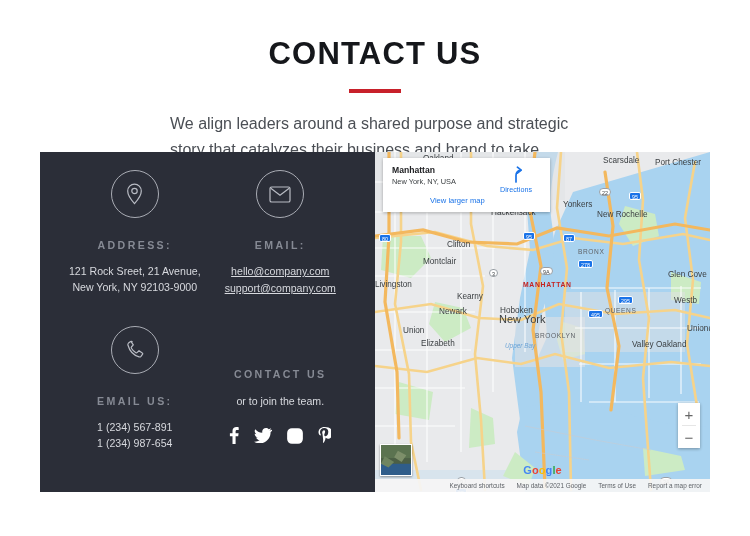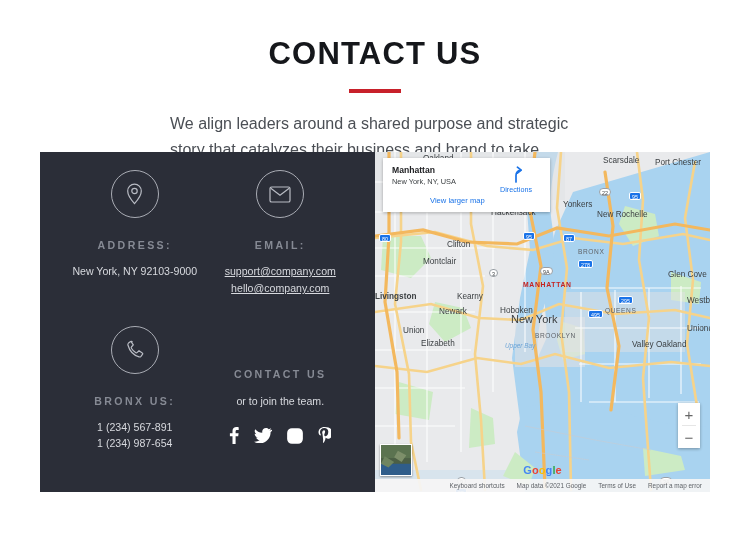--- a/index.html
+++ b/index.html
@@ -190,42 +190,43 @@
     <div class="info-panel">
 
       <div class="cell">
         <div class="icon-circle">
           <svg width="19" height="22" viewBox="0 0 19 22" fill="none" stroke="#b9bcc4" stroke-width="1.2">
             <path d="M9.5 1.2C5.7 1.2 2.7 4.2 2.7 8c0 5 6.8 12.6 6.8 12.6S16.3 13 16.3 8c0-3.8-3-6.8-6.8-6.8z"></path>
             <circle cx="9.5" cy="8" r="2.7"></circle>
           </svg>
         </div>
         <div class="cell-title">ADDRESS:</div>
+        <div class="cell-line">121 Rock Sreet, 21 Avenue,</div>
         <div class="cell-line">New York, NY 92103-9000</div>
       </div>
 
       <div class="cell">
         <div class="icon-circle">
           <svg width="22" height="17" viewBox="0 0 22 17" fill="none" stroke="#b9bcc4" stroke-width="1.2">
             <rect x="1" y="1" width="20" height="15" rx="1.6"></rect>
             <path d="M1.8 2.2 11 9.3l9.2-7.1"></path>
           </svg>
         </div>
         <div class="cell-title">EMAIL:</div>
+        <a class="cell-link">hello@company.com</a>
         <a class="cell-link">support@company.com</a>
-        <a class="cell-link">hello@company.com</a>
       </div>
 
       <div class="cell">
         <div class="icon-circle">
           <svg width="20" height="20" viewBox="0 0 20 20" fill="none" stroke="#b9bcc4" stroke-width="1.2" stroke-linejoin="round">
             <path d="M6.1 1.6 8.3 4.9 6.4 7c-.3.4-.3.8 0 1.2 1.2 2 2.6 3.4 4.5 4.5.4.2.8.2 1.1-.1l2-1.9 3.3 2.2c.5.3.6.9.3 1.3l-1.6 2.1c-.5.6-1.2.8-1.9.6C9.2 15.4 4.5 10.8 2.9 5c-.2-.7 0-1.4.6-1.9l2.1-1.6c.4-.3 1.1-.2 1.5.1z"></path>
           </svg>
         </div>
-        <div class="cell-title">BRONX US:</div>
+        <div class="cell-title">EMAIL US:</div>
         <div class="cell-line">1 (234) 567-891</div>
         <div class="cell-line">1 (234) 987-654</div>
       </div>
 
       <div class="cell contact-cell">
         <div class="cell-title">CONTACT US</div>
         <div class="cell-line">or to join the team.</div>
         <div class="social-row">
           <a>
             <svg width="10" height="17" viewBox="0 0 10 17">
@@ -317,28 +318,28 @@
           <div class="mlabel m-city" style="left: 48px; top: 2px;">Oakland</div>
           <div class="mlabel m-city" style="left: 228px; top: 4px;">Scarsdale</div>
           <div class="mlabel m-city" style="left: 280px; top: 6px;">Port Chester</div>
           <div class="mlabel m-city" style="left: 188px; top: 48px;">Yonkers</div>
           <div class="mlabel m-city" style="left: 222px; top: 58px;">New Rochelle</div>
           <div class="mlabel m-city" style="left: 116px; top: 56px;">Hackensack</div>
           <div class="mlabel m-city" style="left: 72px; top: 88px;">Clifton</div>
           <div class="mlabel m-city" style="left: 293px; top: 86px; margin-top: 32px;">Glen Cove</div>
           <div class="mlabel m-boro" style="left: 203px; top: 96px;">BRONX</div>
           <div class="mlabel m-city" style="left: 48px; top: 105px;">Montclair</div>
-          <div class="mlabel m-city" style="left: 0px; top: 140px; font-weight: bold;">Livingston</div>
+          <div class="mlabel m-city" style="left: 0px; top: 128px;">Livingston</div>
           <div class="mlabel m-manh" style="left: 148px; top: 129px;">MANHATTAN</div>
           <div class="mlabel m-city" style="left: 82px; top: 140px;">Kearny</div>
-          <div class="mlabel m-city" style="left: 312px; top: 144px;">Westb</div>
+          <div class="mlabel m-city" style="left: 299px; top: 144px;">Westb</div>
           <div class="mlabel m-city" style="left: 125px; top: 154px;">Hoboken</div>
           <div class="mlabel m-city" style="left: 64px; top: 155px;">Newark</div>
           <div class="mlabel m-boro" style="left: 230px; top: 155px;">QUEENS</div>
-          <div class="mlabel m-big" style="left: 136px; top: 161px;">New York</div>
+          <div class="mlabel m-big" style="left: 124px; top: 161px;">New York</div>
           <div class="mlabel m-city" style="left: 28px; top: 174px;">Union</div>
           <div class="mlabel m-city" style="left: 312px; top: 172px;">Uniondal</div>
           <div class="mlabel m-boro" style="left: 160px; top: 180px;">BROOKLYN</div>
           <div class="mlabel m-city" style="left: 46px; top: 187px;">Elizabeth</div>
           <div class="mlabel m-city" style="left: 257px; top: 188px;">Valley Oakland</div>
           <div class="mlabel m-bay" style="left: 130px; top: 190px;">Upper Bay</div>
           <div class="shield us" style="left: 224px; top: 36px;">22</div>
           <div class="shield" style="left: 254px; top: 40px;">95</div>
           <div class="shield" style="left: 4px; top: 82px;">80</div>
           <div class="shield" style="left: 148px; top: 80px;">95</div>

